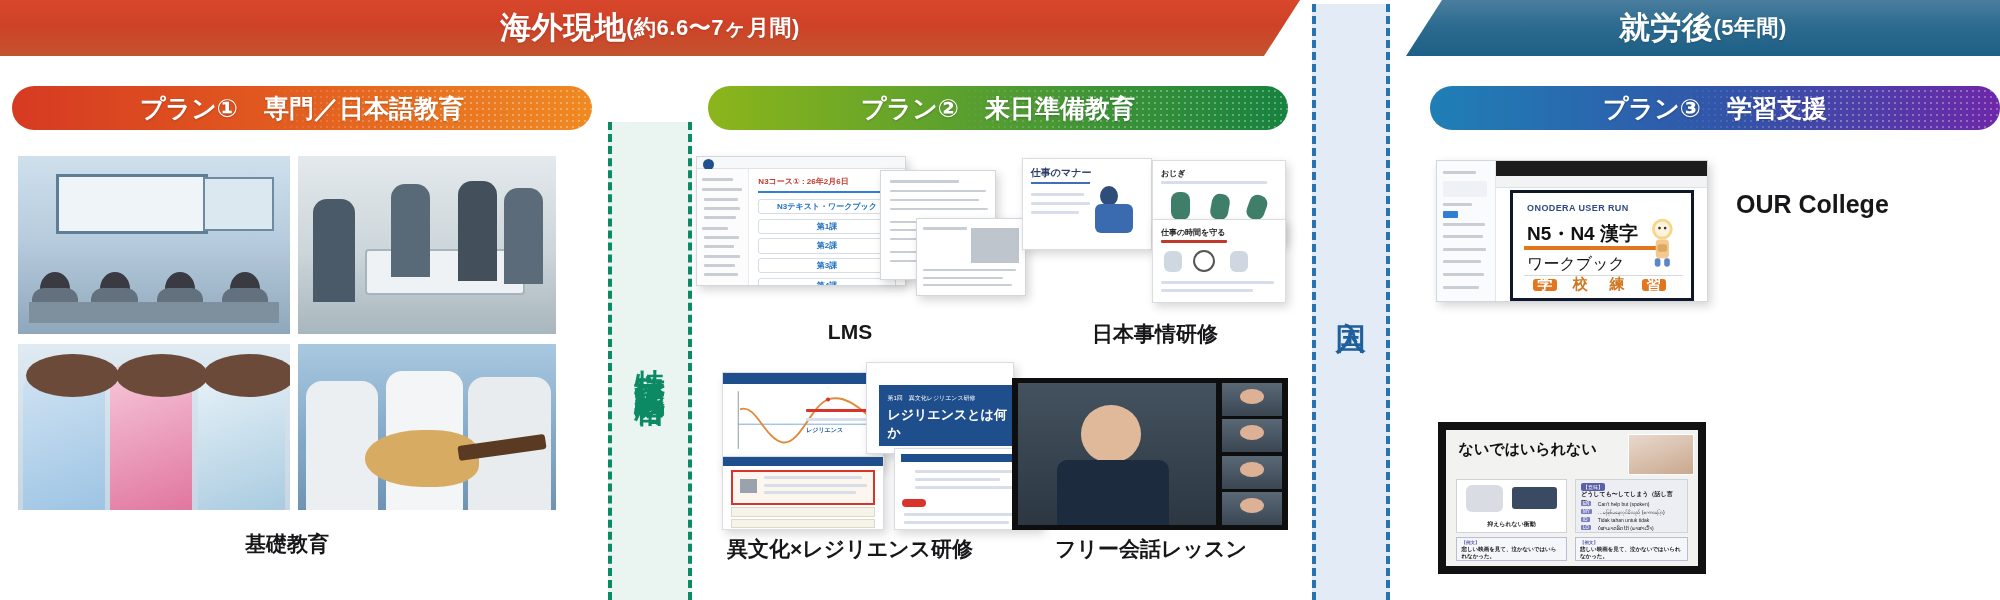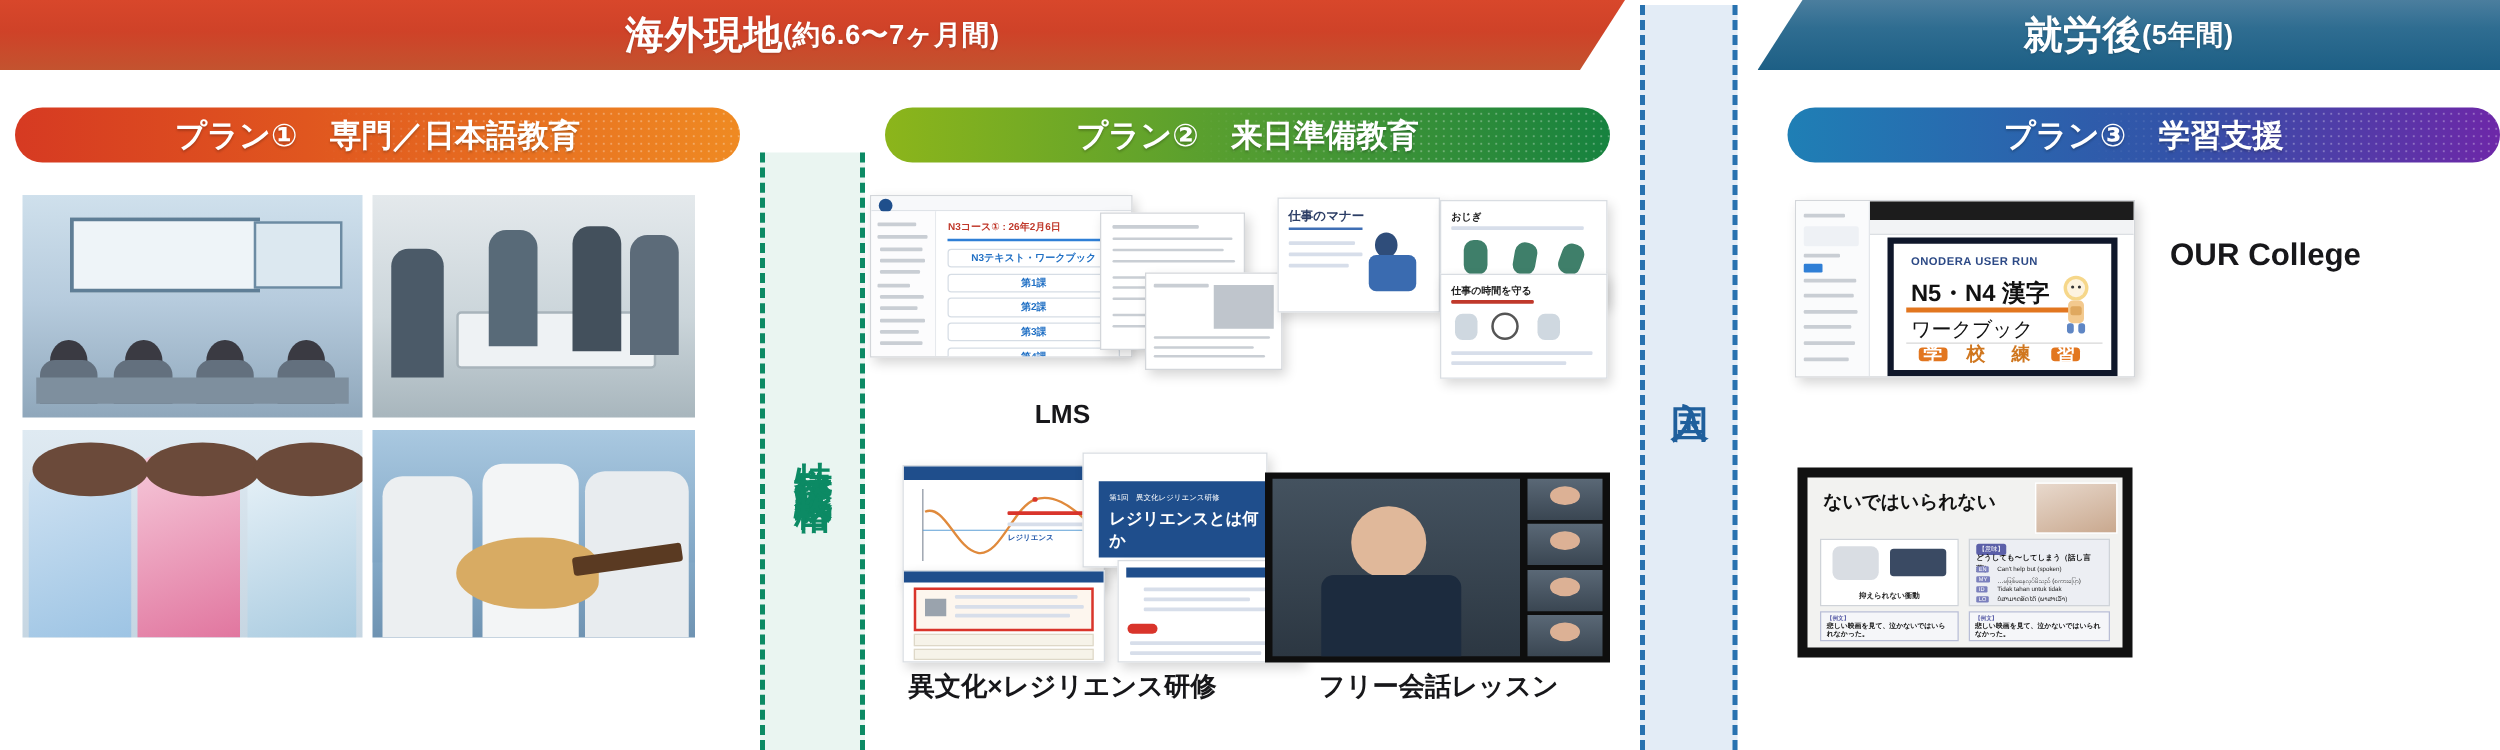--- a/index.html
+++ b/index.html
@@ -167,37 +167,37 @@
 
   
   .oc-win { position:absolute; inset:0; background:#fff; }
   .oc-side { position:absolute; left:0; top:0; width:22%; bottom:0;
     background:#fafbfc; border-right:1px solid #e3e6ea; }
   .oc-bar { position:absolute; left:22%; right:0; top:0; height:11%;
     background:#1c1c1c; }
   .oc-bar2 { position:absolute; left:22%; right:0; top:11%; height:8%;
     background:#f2f3f5; border-bottom:1px solid #dcdfe3; }
   .oc-page { position:absolute; left:27%; right:5%; top:21%; bottom:0;
-    background:#fff; border:5px solid #0f172a; }
+    background:#fff; border:3px solid #0f172a; }
   .oc-brand { position:absolute; left:8%; top:9%; font-size:9px; color:#2d4a86;
     font-weight:700; letter-spacing:.4px; }
   .oc-n5 { position:absolute; left:8%; top:26%; font-size:19px; font-weight:700; color:#111; }
   .oc-orule { position:absolute; left:6%; top:50%; width:80%; height:4px; background:#e2761f; }
   .oc-wb { position:absolute; left:8%; top:58%; font-size:16px; font-weight:400; color:#111; }
   .oc-grid { position:absolute; left:6%; right:4%; top:78%; bottom:2%;
     border-top:1px solid #d8d8d8; }
   .oc-kanji { position:absolute; top:14%; width:15%; height:62%;
     display:flex; align-items:center; justify-content:center;
     font-size:15px; font-weight:700; }
   .oc-kbox { background:#e2761f; color:#fff; border-radius:3px; }
   .oc-kplain { color:#d0771f; }
   .oc-mascot { position:absolute; right:4%; top:20%; width:24%; height:54%; }
 
   
-  .zm { position:absolute; background:#111; padding:8px; overflow:hidden; }
+  .zm { position:absolute; background:#111; padding:8px; overflow:hidden;margin-top:48px; }
   .zm-in { position:absolute; inset:8px; background:#f2f2f0; }
   .zm-title { position:absolute; left:5%; top:7%; font-size:15px; font-weight:700; color:#111; }
   .zm-pip { position:absolute; right:4px; top:4px; width:26%; height:30%;
     background: linear-gradient(160deg,#e8d9cd,#c9a88e); border:1px solid #fff; }
   .zm-card { position:absolute; background:#fff; border:1px solid #cfd3d8; }
 
   
   .fc { position:absolute; background:#0e0e0e; overflow:hidden; }
   .fc-main { position:absolute; left:2%; top:3%; width:72%; height:94%;
     background: linear-gradient(180deg,#44525f 0%, #2c3742 100%); }
@@ -287,20 +287,21 @@
 
   <div class="photo p4" style="left:298px; top:344px; width:258px; height:166px;">
     <div class="wall"></div>
     <div class="m1"></div>
       <div class="m2"></div>
       <div class="m3"></div>
     <div class="guitar"></div>
       <div class="neck"></div>
   </div>
 
+  <div class="caption" style="left:18px; top:530px; width:538px;">基礎教育</div>
 
   <div class="doc" style="left:696px; top:156px; width:210px; height:130px;">
     <div class="lms-top">
         <div class="lms-dot"></div>
       </div>
     <div class="lms-side">
       <div class="docline" style="left:10%; top:8%;  width:60%; height:3px;"></div>
       <div class="docline" style="left:10%; top:17%; width:78%; height:3px;"></div>
       <div class="docline" style="left:14%; top:25%; width:66%; height:3px;"></div>
       <div class="docline" style="left:14%; top:33%; width:70%; height:3px;"></div>
@@ -363,20 +364,21 @@
   </div>
   <div class="sld" style="left:1152px; top:219px; width:134px; height:84px;">
     <div style="position:absolute; left:6%; top:8%; font-size:8px; font-weight:700; color:#222;">仕事の時間を守る</div>
     <div class="sld-txt" style="left:6%; top:24%; width:50%; height:3px; background:#c0392b;"></div>
     <div style="position:absolute; left:30%; top:36%; width:22px; height:22px; border:2px solid #555; border-radius:50%;"></div>
     <div class="person" style="left:8%; top:38%; width:14%; height:26%; background:#cfd8e0; border-radius:6px;"></div>
     <div class="person" style="left:58%; top:38%; width:14%; height:26%; background:#cfd8e0; border-radius:6px;"></div>
     <div class="sld-txt" style="left:6%; top:74%; width:86%; height:3px;"></div>
     <div class="sld-txt" style="left:6%; top:84%; width:70%; height:3px;"></div>
   </div>
+  <div class="caption" style="left:1020px; top:320px; width:270px;">日本事情研修</div>
 
   <div class="sld" style="left:722px; top:372px; width:162px; height:96px;">
     <div style="position:absolute; left:0; top:0; right:0; height:12%; background:#1f4e8c;"></div>
     <svg class="curve" viewBox="0 0 160 80" preserveAspectRatio="none">
       <line x1="6" y1="4" x2="6" y2="74" stroke="#7c8694" stroke-width="1"></line>
       <line x1="6" y1="44" x2="156" y2="44" stroke="#5d9fd6" stroke-width="1"></line>
       <path d="M8,26 C26,18 36,62 56,66 C76,70 88,22 108,14 C124,8 140,20 154,34" fill="none" stroke="#e08a3c" stroke-width="2.2"></path>
       <circle cx="108" cy="14" r="2.4" fill="#d9342b"></circle>
     </svg>
     <div class="sld-txt" style="left:52%; top:38%; width:40%; height:3px; background:#d9342b;"></div>

